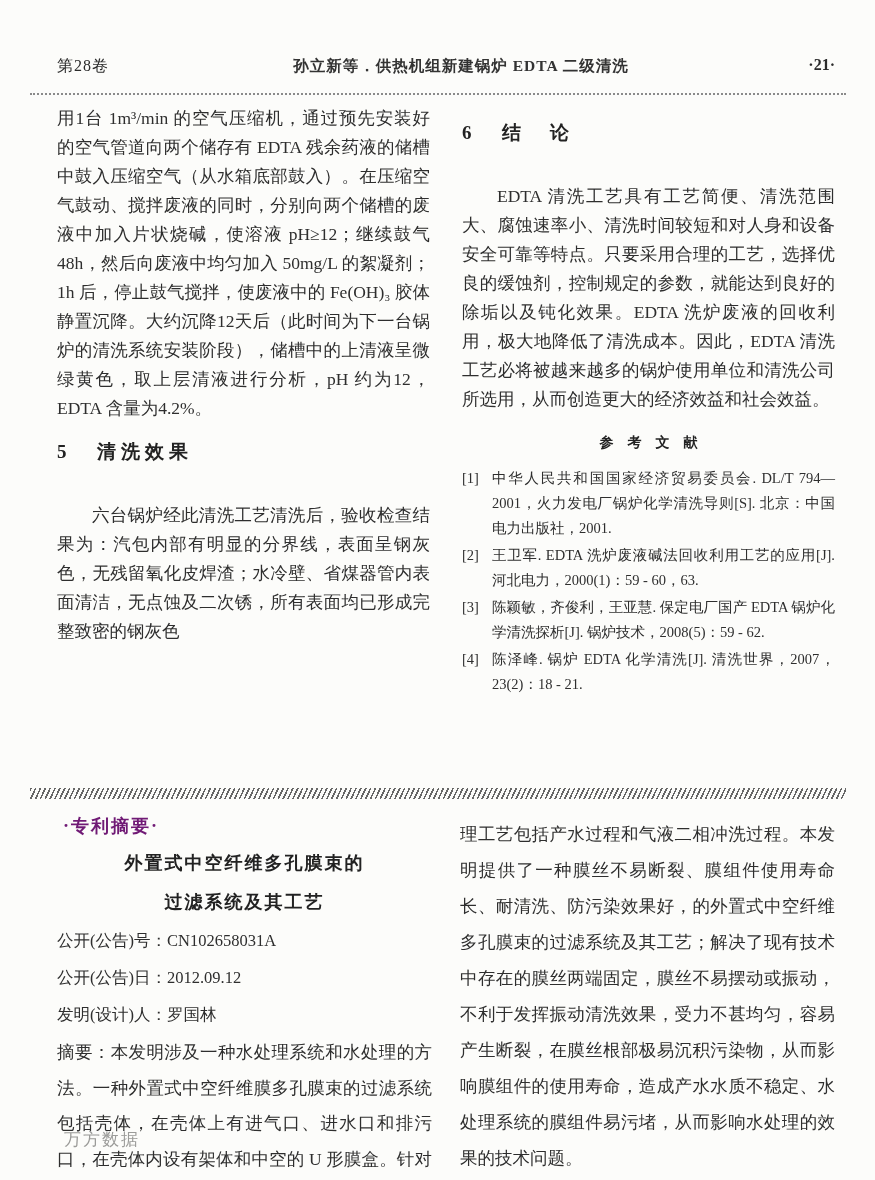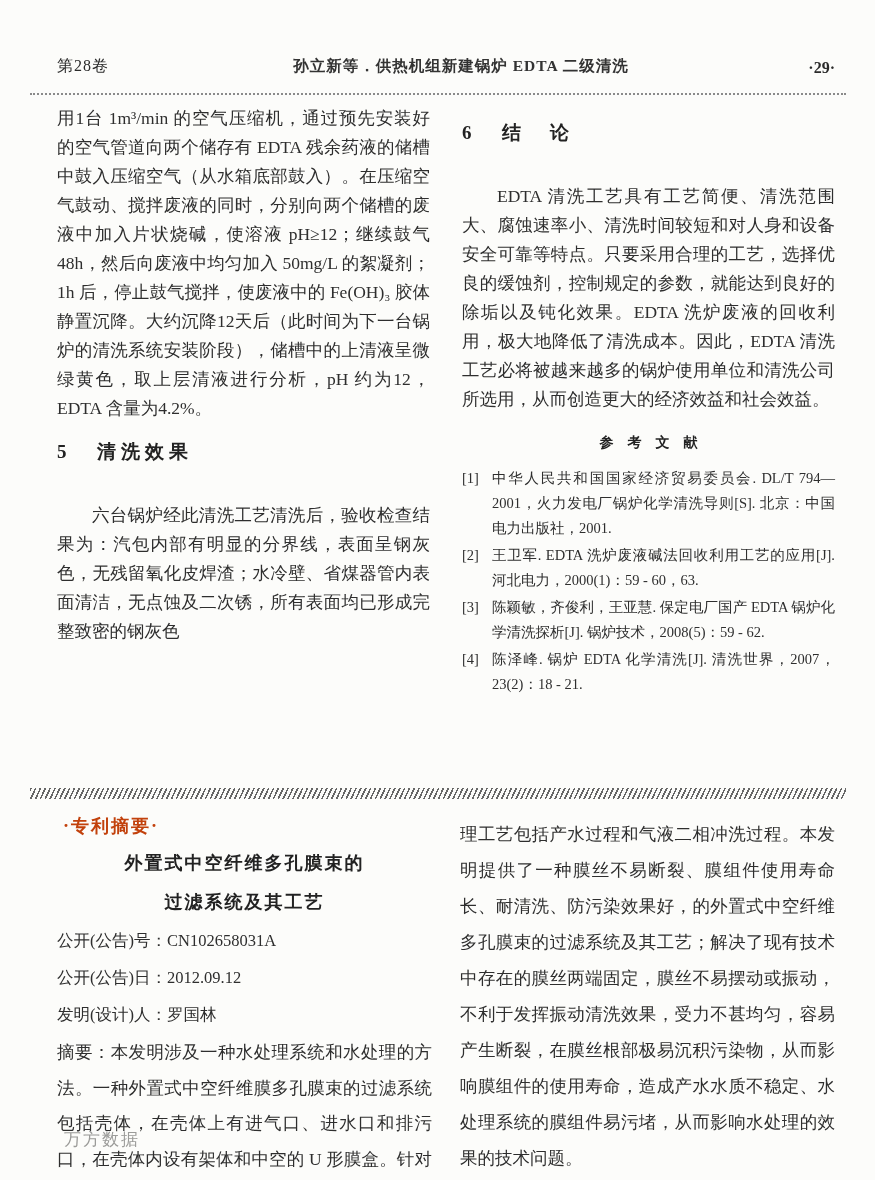--- a/index.html
+++ b/index.html
@@ -8,21 +8,21 @@
     width:875px;height:1180px;
     margin:0 auto;
     background:#fcfcfa;
     font-family:"Liberation Serif","DejaVu Serif",serif;
     color:#2b2b2b;
     overflow:hidden;
   }
   
   .header{
     position:absolute;top:56px;left:57px;width:778px;
-    display:flex;align-items:flex-end;justify-content:space-between;
+    display:flex;align-items:flex-start;justify-content:space-between;
     font-size:16px;
   }
   .header .vol{width:120px;font-size:16px;letter-spacing:1px;}
   .header .running{flex:1;text-align:center;font-size:15.5px;font-weight:bold;letter-spacing:1px;color:#333;}
   .header .pageno{width:90px;text-align:right;font-size:16px;font-weight:bold;}
   .header-rule{
     position:absolute;top:93px;left:30px;width:816px;height:0;
     border-top:2px dotted #8a8a8a;
   }
   
@@ -54,21 +54,21 @@
   
   .separator{
     position:absolute;top:788px;left:30px;width:816px;height:11px;
     background:
       repeating-linear-gradient(115deg,#4c4c4c 0px,#4c4c4c 1.6px,transparent 1.6px,transparent 4.4px);
     opacity:.85;
   }
   
   .patent{position:absolute;top:812px;left:57px;width:778px;}
   .patent .cols{gap:28px;}
-  .patent-label{font-size:18px;font-weight:bold;letter-spacing:2px;margin:2px 0 6px 6px;color:#c2410c;}
+  .patent-label{font-size:18px;font-weight:bold;letter-spacing:2px;margin:2px 0 6px 6px;color:#701a75;}
   .patent-title{
     text-align:center;font-weight:bold;font-size:18px;line-height:39px;
     letter-spacing:2px;color:#222;margin:0;
   }
   .patent-meta{font-size:16.5px;line-height:37px;color:#2e2e2e;}
   .patent-abstract{
     font-size:17.5px;line-height:35.5px;text-align:justify;
     text-justify:inter-ideograph;margin:2px 0 0 0;color:#2e2e2e;
   }
   .patent-right{
@@ -82,21 +82,21 @@
   }
 </style>
 </head>
 <body>
 
 <div class="page">
 
   <div class="header">
     <span class="vol">第28卷</span>
     <span class="running">孙立新等．供热机组新建锅炉 EDTA 二级清洗</span>
-    <span class="pageno">·29·</span>
+    <span class="pageno">·21·</span>
   </div>
   <div class="header-rule"></div>
 
   <div class="content">
     <div class="cols">
 
       <div class="col">
         <p class="body-text">用1台 1m³/min 的空气压缩机，通过预先安装好的空气管道向两个储存有 EDTA 残余药液的储槽中鼓入压缩空气（从水箱底部鼓入）。在压缩空气鼓动、搅拌废液的同时，分别向两个储槽的废液中加入片状烧碱，使溶液 pH≥12；继续鼓气 48h，然后向废液中均匀加入 50mg/L 的絮凝剂；1h 后，停止鼓气搅拌，使废液中的 Fe(OH)₃ 胶体静置沉降。大约沉降12天后（此时间为下一台锅炉的清洗系统安装阶段），储槽中的上清液呈微绿黄色，取上层清液进行分析，pH 约为12，EDTA 含量为4.2%。</p>
         <div class="section-head">
           <span class="num">5</span>

